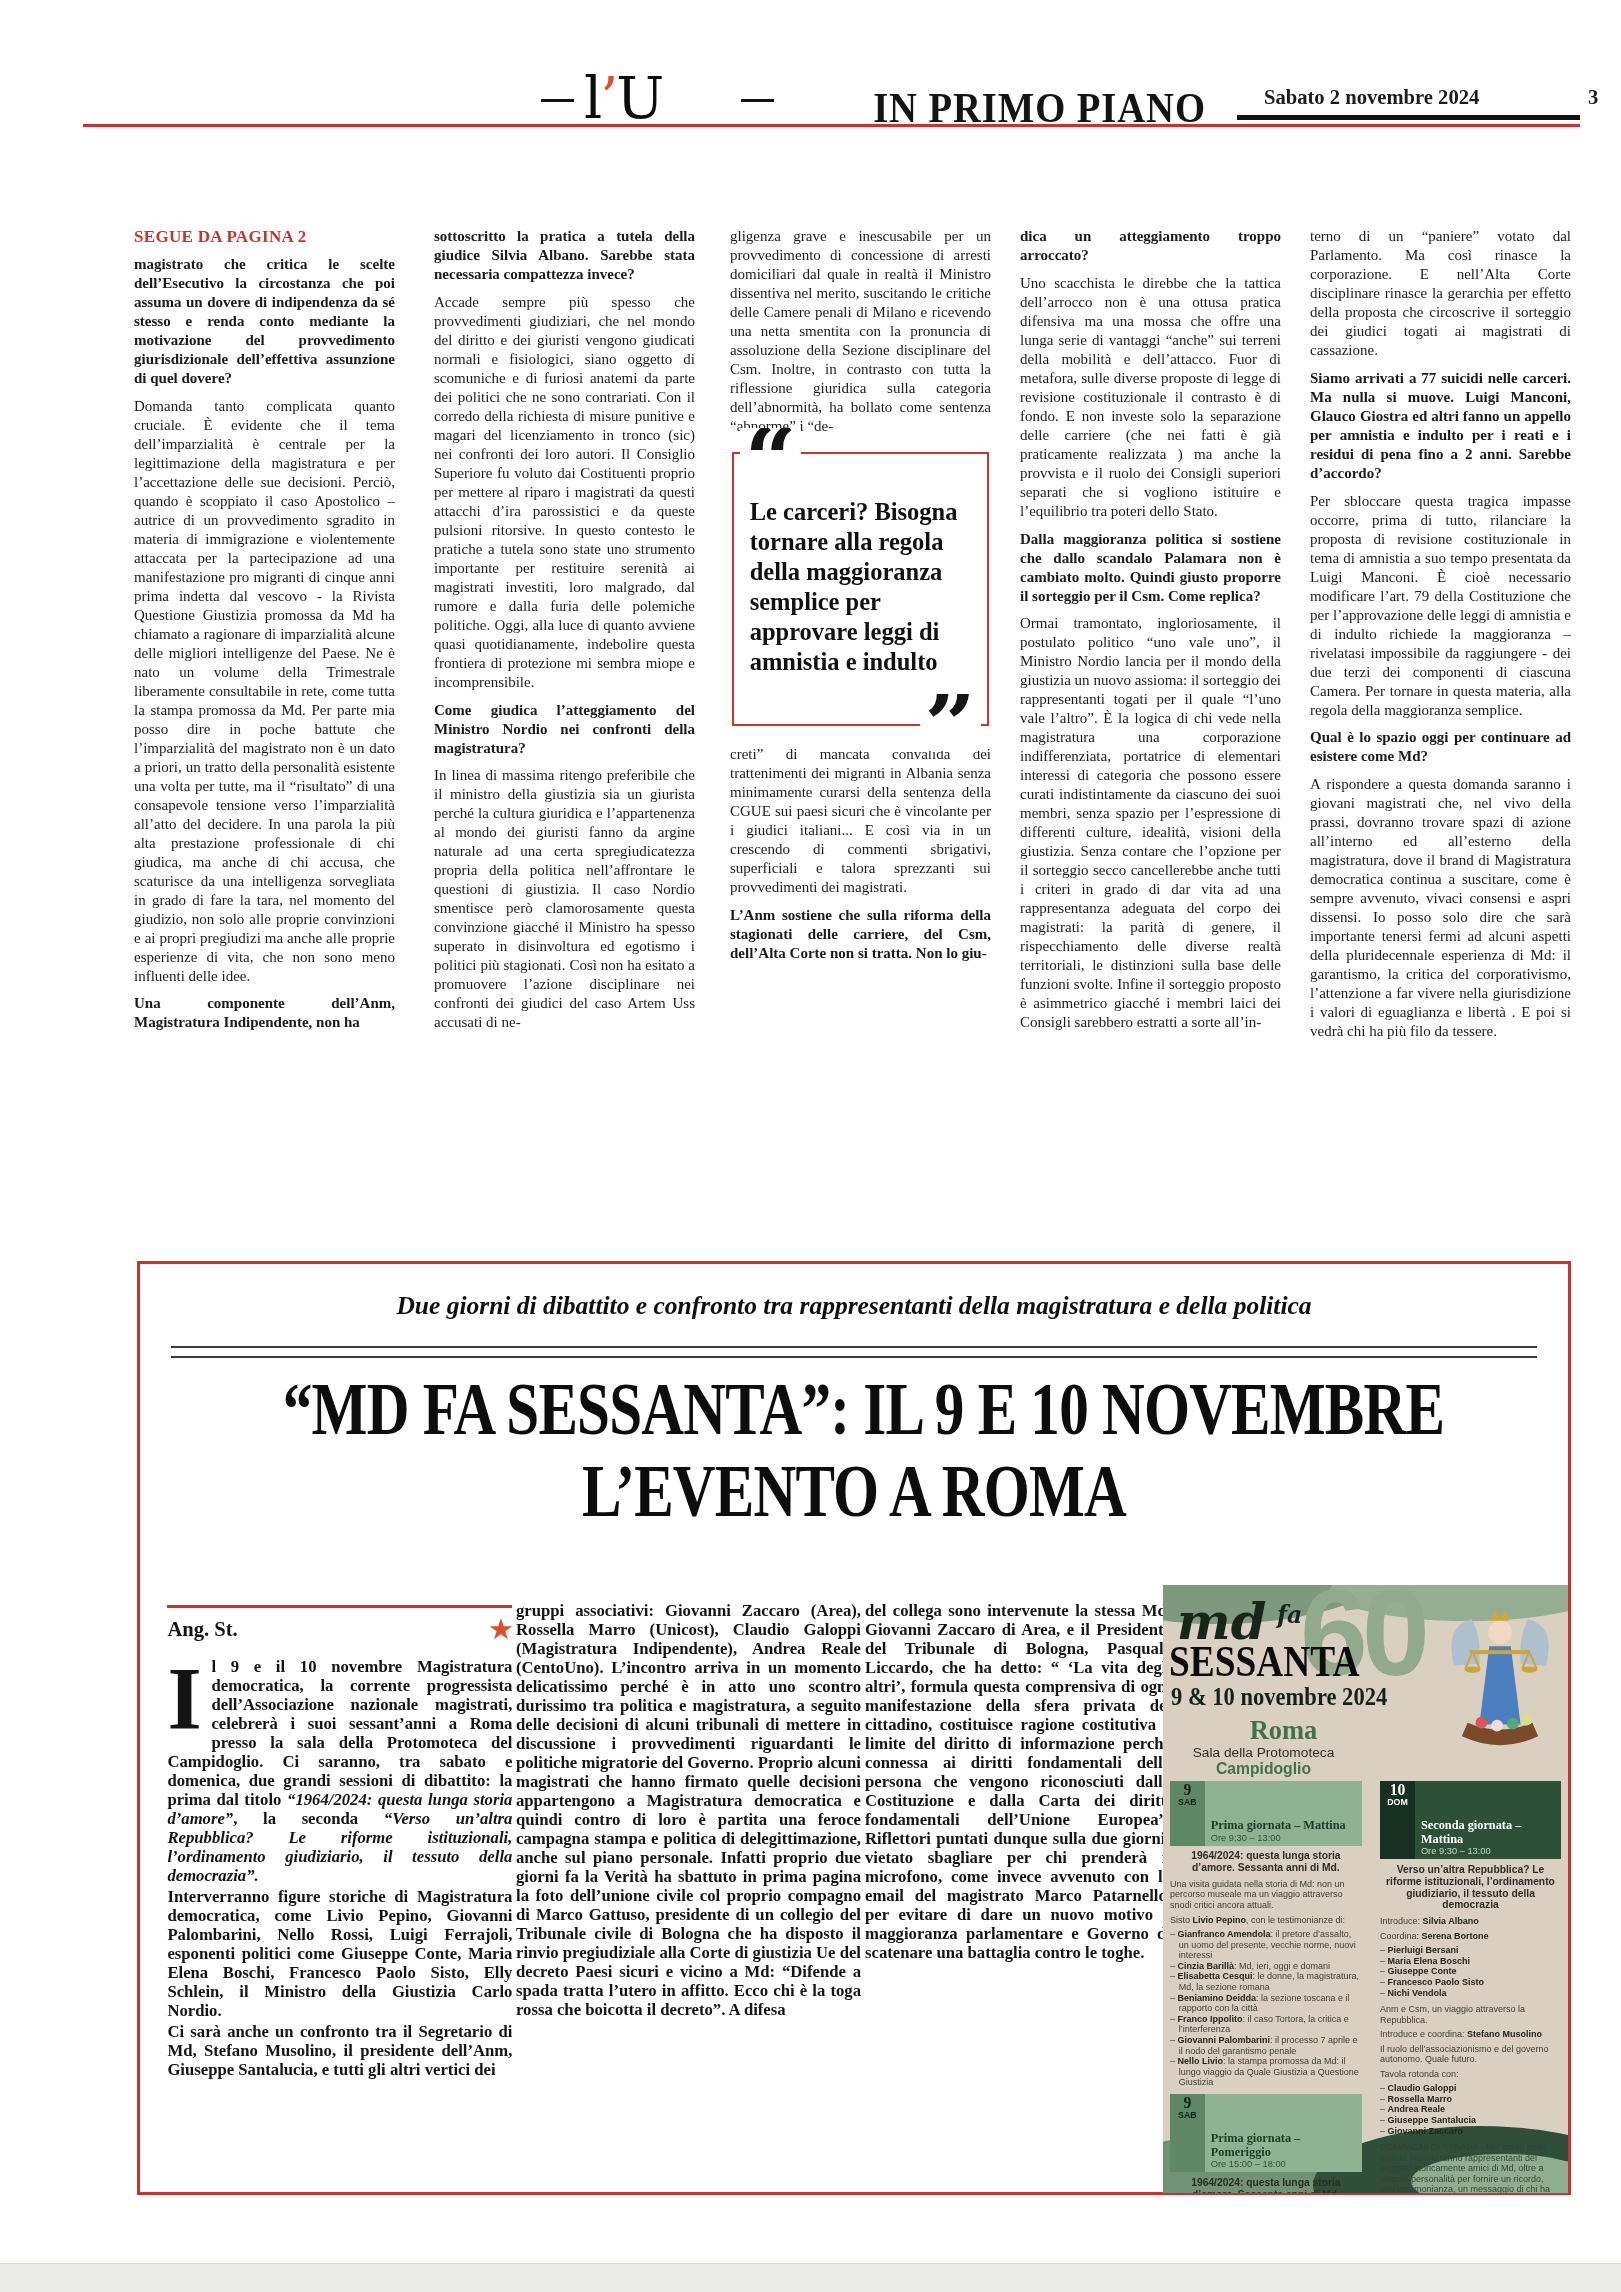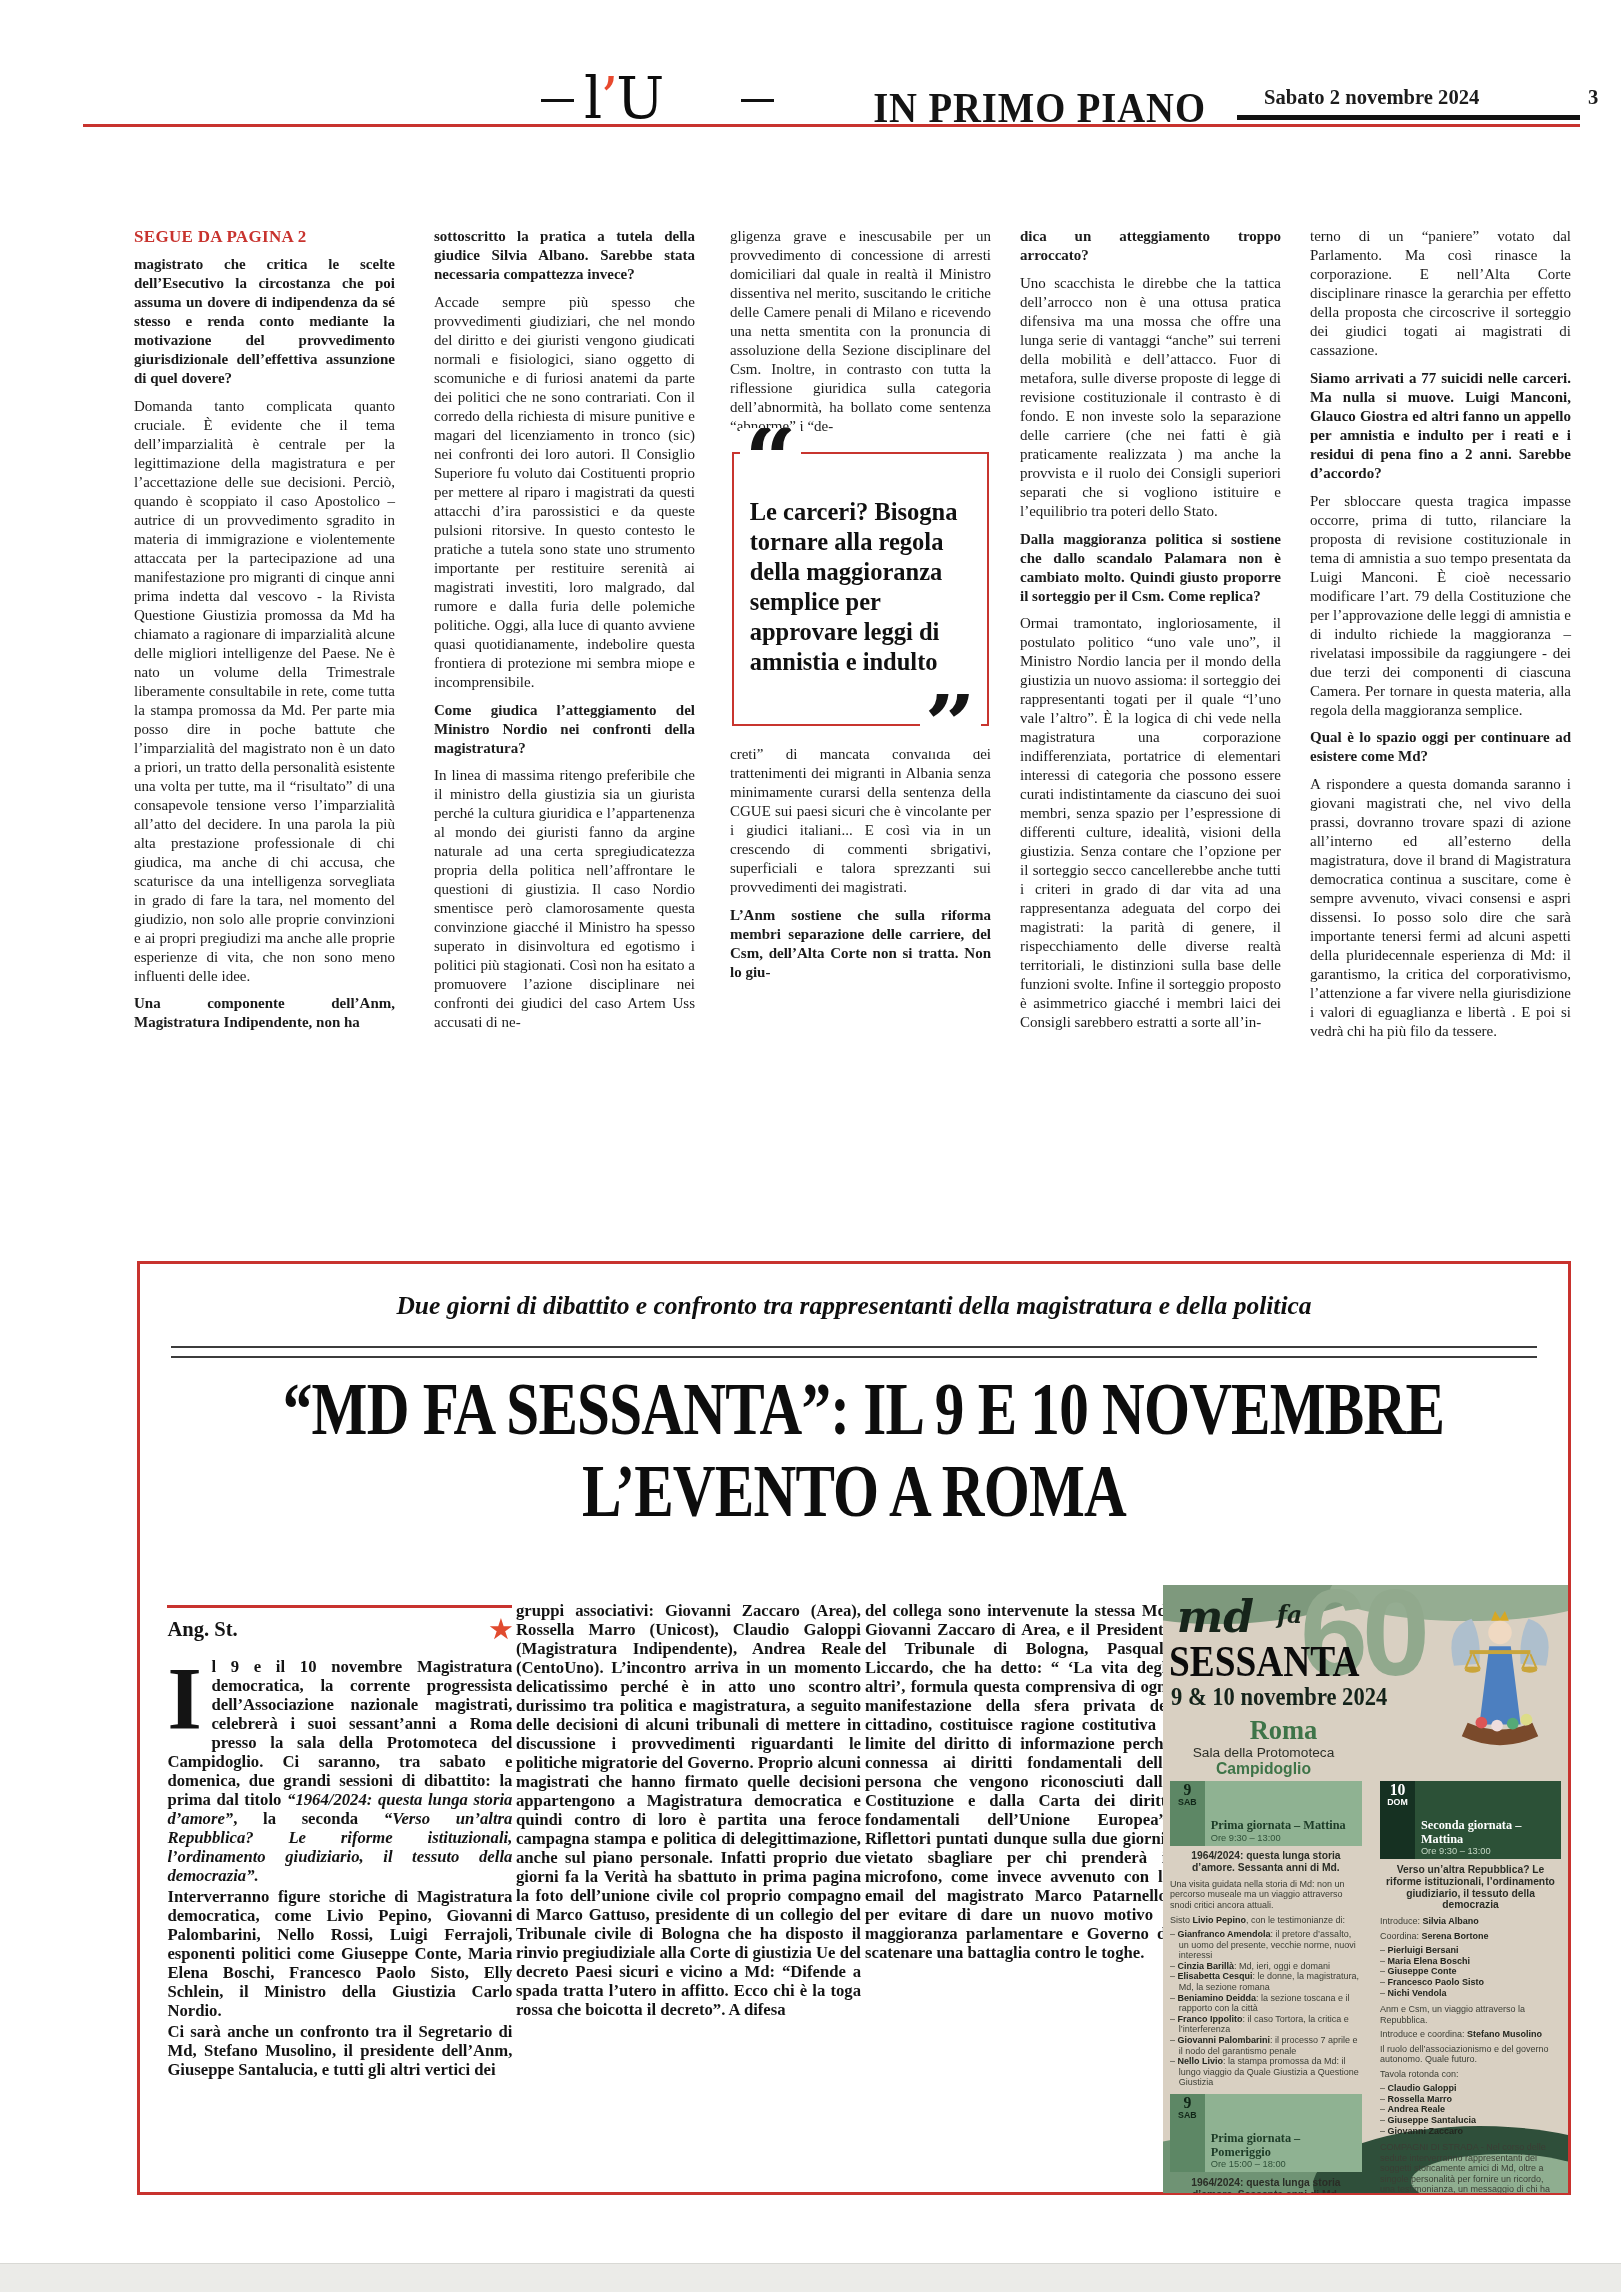--- a/index.html
+++ b/index.html
@@ -49,21 +49,21 @@
 
   
   .poster{position:absolute;left:1023px;top:321px;width:405px;height:608px;background:#d9d0c2;overflow:hidden;font-family:"Liberation Sans",sans-serif;color:#33362e;text-align:left;font-weight:400;}
   .poster .blob{position:absolute;border-radius:50%;}
   .b1{top:-33px;left:-49px;width:265px;height:71px;background:#7e997d;transform:rotate(-4deg);}
   .b2{top:-25.5px;left:167px;width:274px;height:61px;background:#95ad92;}
   .b3{bottom:-39px;left:-69px;width:294px;height:98px;background:#6f9374;}
   .b4{bottom:-51px;right:-78px;width:333px;height:118px;background:#2f4f3a;}
   .b5{bottom:-15.7px;right:-29px;width:186px;height:55px;background:#8fae90;}
   .p60{position:absolute;left:137px;top:-21.6px;font-size:122px;font-weight:700;color:#91a98d;letter-spacing:-5.9px;}
-  .pmd{position:absolute;left:13.7px;top:5.9px;font-family:"DejaVu Serif",serif;font-style:italic;font-weight:700;font-size:44px;color:#17251b;}
+  .pmd{position:absolute;left:13.7px;top:5.9px;font-family:"DejaVu Serif",serif;font-style:italic;font-weight:700;font-size:51px;color:#17251b;}
   .pfa{position:absolute;left:114px;top:15.7px;font-family:"DejaVu Serif",serif;font-style:italic;font-weight:700;font-size:23.5px;color:#17251b;}
   .ptitle{position:absolute;left:5.9px;top:51px;font-family:"Liberation Serif",serif;font-size:44px;font-weight:700;color:#0c0c0c;transform:scaleX(.85);transform-origin:left;white-space:nowrap;}
   .pdates{position:absolute;left:7.8px;top:98px;font-family:"Liberation Serif",serif;font-size:24.5px;font-weight:700;color:#14231a;transform:scaleX(.92);transform-origin:left;white-space:nowrap;}
   .pcity{position:absolute;left:0;top:130px;width:201px;text-align:center;font-family:"Liberation Serif",serif;font-size:26.5px;font-weight:700;color:#3e7448;padding-left:20px;}
   .pvenue1{position:absolute;left:0;top:160px;width:201px;text-align:center;font-size:13.7px;color:#2c2f28;}
   .pvenue2{position:absolute;left:0;top:175px;width:201px;text-align:center;font-size:15.7px;font-weight:700;color:#3e7448;}
   .pcolL{position:absolute;left:6.9px;top:196px;width:192px;}
   .pcolR{position:absolute;left:217px;top:196px;width:181px;}
   .sess-head{display:flex;margin-bottom:4.9px;}
   .badge{width:35px;text-align:center;padding:2px 0;}
@@ -115,21 +115,21 @@
   </div>
 
   <div class="abs col c3">
     <p>gligenza grave e inescusabile per un provvedimento di concessione di arresti domiciliari dal quale in realtà il Ministro dissentiva nel merito, suscitando le critiche delle Camere penali di Milano e ricevendo una netta smentita con la pronuncia di assoluzione della Sezione disciplinare del Csm. Inoltre, in contrasto con tutta la riflessione giuridica sulla categoria dell’abnormità, ha bollato come sentenza “abnorme” i “de-</p>
     <div class="quote-box">
       <span class="qmark open">“</span>
       <div class="quote-text">Le carceri? Bisogna tornare alla regola della maggioranza semplice per approvare leggi di amnistia e indulto</div>
       <span class="qmark close">”</span>
     </div>
     <p>creti” di mancata convalida dei trattenimenti dei migranti in Albania senza minimamente curarsi della sentenza della CGUE sui paesi sicuri che è vincolante per i giudici italiani... E così via in un crescendo di commenti sbrigativi, superficiali e talora sprezzanti sui provvedimenti dei magistrati.</p>
-    <p class="q">L’Anm sostiene che sulla riforma membri separazione delle carriere, del Csm, dell’Alta Corte non si tratta. Non lo giu-</p>
+    <p class="q">L’Anm sostiene che sulla riforma della stagionati delle carriere, del Csm, dell’Alta Corte non si tratta. Non lo giu-</p>
   </div>
 
   <div class="abs col c4">
     <p class="q">dica un atteggiamento troppo arroccato?</p>
     <p>Uno scacchista le direbbe che la tattica dell’arrocco non è una ottusa pratica difensiva ma una mossa che offre una lunga serie di vantaggi “anche” sui terreni della mobilità e dell’attacco. Fuor di metafora, sulle diverse proposte di legge di revisione costituzionale il contrasto è di fondo. E non investe solo la separazione delle carriere (che nei fatti è già praticamente realizzata ) ma anche la provvista e il ruolo dei Consigli superiori separati che si vogliono istituire e l’equilibrio tra poteri dello Stato.</p>
     <p class="q">Dalla maggioranza politica si sostiene che dallo scandalo Palamara non è cambiato molto. Quindi giusto proporre il sorteggio per il Csm. Come replica?</p>
     <p>Ormai tramontato, ingloriosamente, il postulato politico “uno vale uno”, il Ministro Nordio lancia per il mondo della giustizia un nuovo assioma: il sorteggio dei rappresentanti togati per il quale “l’uno vale l’altro”. È la logica di chi vede nella magistratura una corporazione indifferenziata, portatrice di elementari interessi di categoria che possono essere curati indistintamente da ciascuno dei suoi membri, senza spazio per l’espressione di differenti culture, idealità, visioni della giustizia. Senza contare che l’opzione per il sorteggio secco cancellerebbe anche tutti i criteri in grado di dar vita ad una rappresentanza adeguata del corpo dei magistrati: la parità di genere, il rispecchiamento delle diverse realtà territoriali, le distinzioni sulla base delle funzioni svolte. Infine il sorteggio proposto è asimmetrico giacché i membri laici dei Consigli sarebbero estratti a sorte all’in-</p>
   </div>
 
   <div class="abs col c5">

